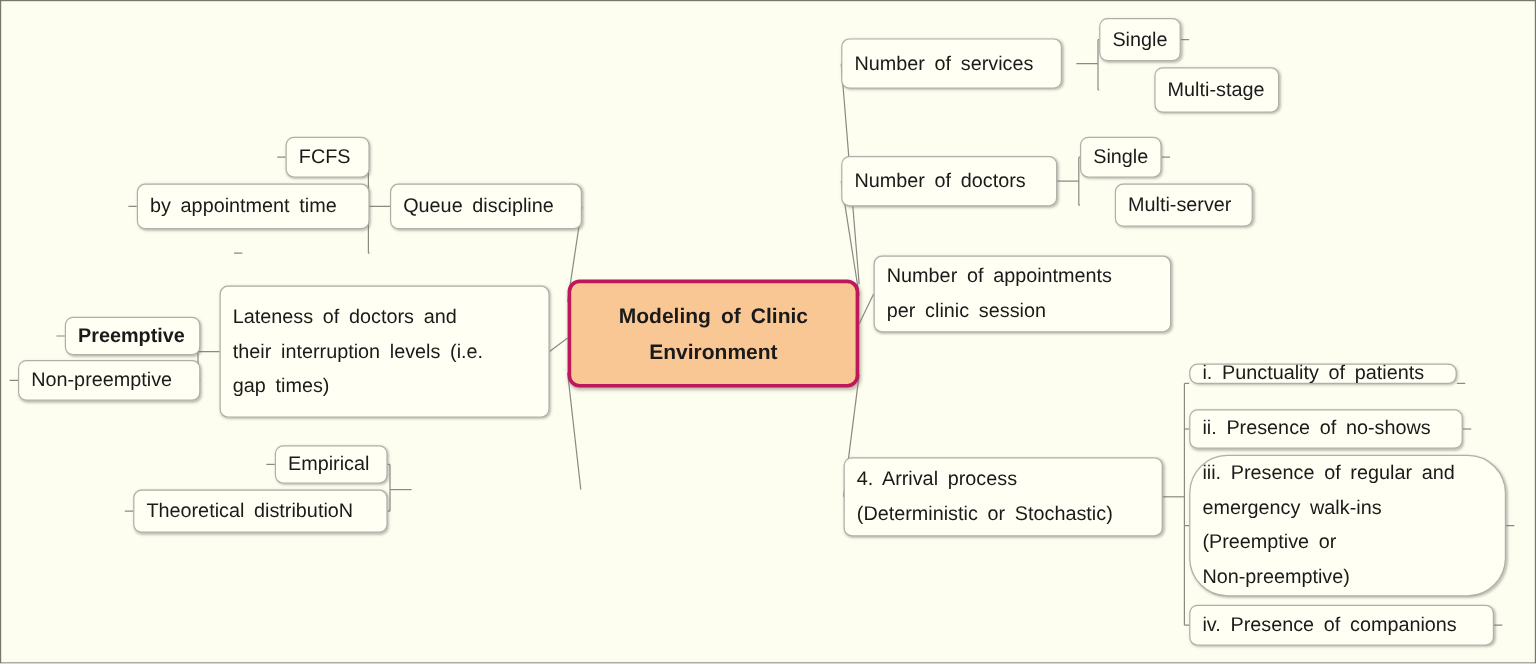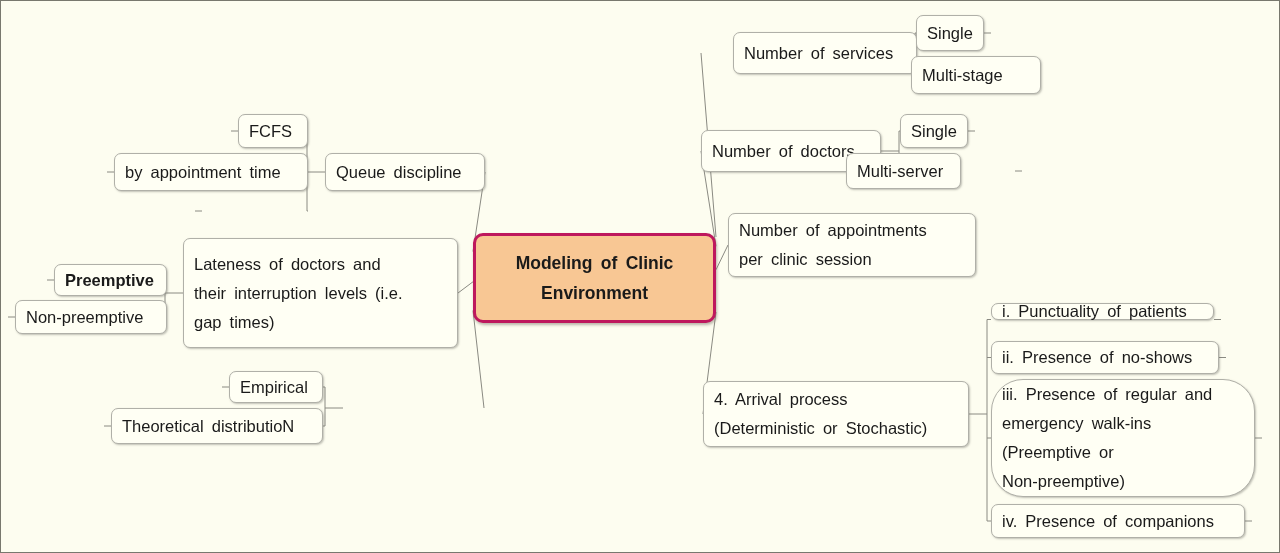--- a/index.html
+++ b/index.html
@@ -103,26 +103,26 @@
       <line x1="472" y1="309.5" x2="483" y2="407" stroke="#8a8a82" stroke-width="1"></line>
       <line x1="342" y1="407" x2="324" y2="407" stroke="#8a8a82" stroke-width="1"></line>
       <line x1="324" y1="386" x2="322" y2="386" stroke="#8a8a82" stroke-width="1"></line>
       <line x1="228" y1="386" x2="221" y2="386" stroke="#8a8a82" stroke-width="1"></line>
       <line x1="324" y1="425" x2="322" y2="425" stroke="#8a8a82" stroke-width="1"></line>
       <line x1="110" y1="425" x2="103" y2="425" stroke="#8a8a82" stroke-width="1"></line>
       <path d="M 324 386 L 324 425" stroke="#8a8a82" stroke-width="1" fill="none"></path>
     </svg>
 <div class="node center" style="left: 472px; top: 232px; width: 243px; height: 90px;">Modeling of Clinic
 Environment</div>
-    <div class="node" style="left: 700px; top: 31px; width: 184px; height: 42px; margin-left: 32px;">Number of services</div>
+    <div class="node" style="left: 700px; top: 31px; width: 184px; height: 42px;">Number of services</div>
     <div class="node" style="left: 915px; top: 14px; width: 68px; height: 36px;">Single</div>
-    <div class="node" style="left: 910px; top: 55px; width: 130px; height: 38px;">Multi-stage</div>
+    <div class="node" style="left: 961px; top: 55px; width: 104px; height: 38px;">Multi-stage</div>
     <div class="node" style="left: 700px; top: 129px; width: 180px; height: 42px;">Number of doctors</div>
     <div class="node" style="left: 899px; top: 113px; width: 68px; height: 34px;">Single</div>
-    <div class="node" style="left: 845px; top: 152px; width: 115px; height: 36px;">Multi-server</div>
+    <div class="node" style="left: 928px; top: 152px; width: 115px; height: 36px;">Multi-server</div>
     <div class="node" style="left: 727px; top: 212px; width: 248px; height: 64px;">Number of appointments
 per clinic session</div>
     <div class="node leftal" style="left: 702px; top: 380px; width: 266px; height: 66px;">4. Arrival process
 (Deterministic or Stochastic)</div>
     <div class="node" style="left: 990px; top: 302px; width: 223px; height: 17px;">i. Punctuality of patients</div>
     <div class="node" style="left: 990px; top: 340px; width: 228px; height: 33px;">ii. Presence of no-shows</div>
     <div class="node leftal" style="left: 990px; top: 378px; width: 264px; height: 118px; border-radius: 32px;">iii. Presence of regular and
 emergency walk-ins
 (Preemptive or
 Non-preemptive)</div>

